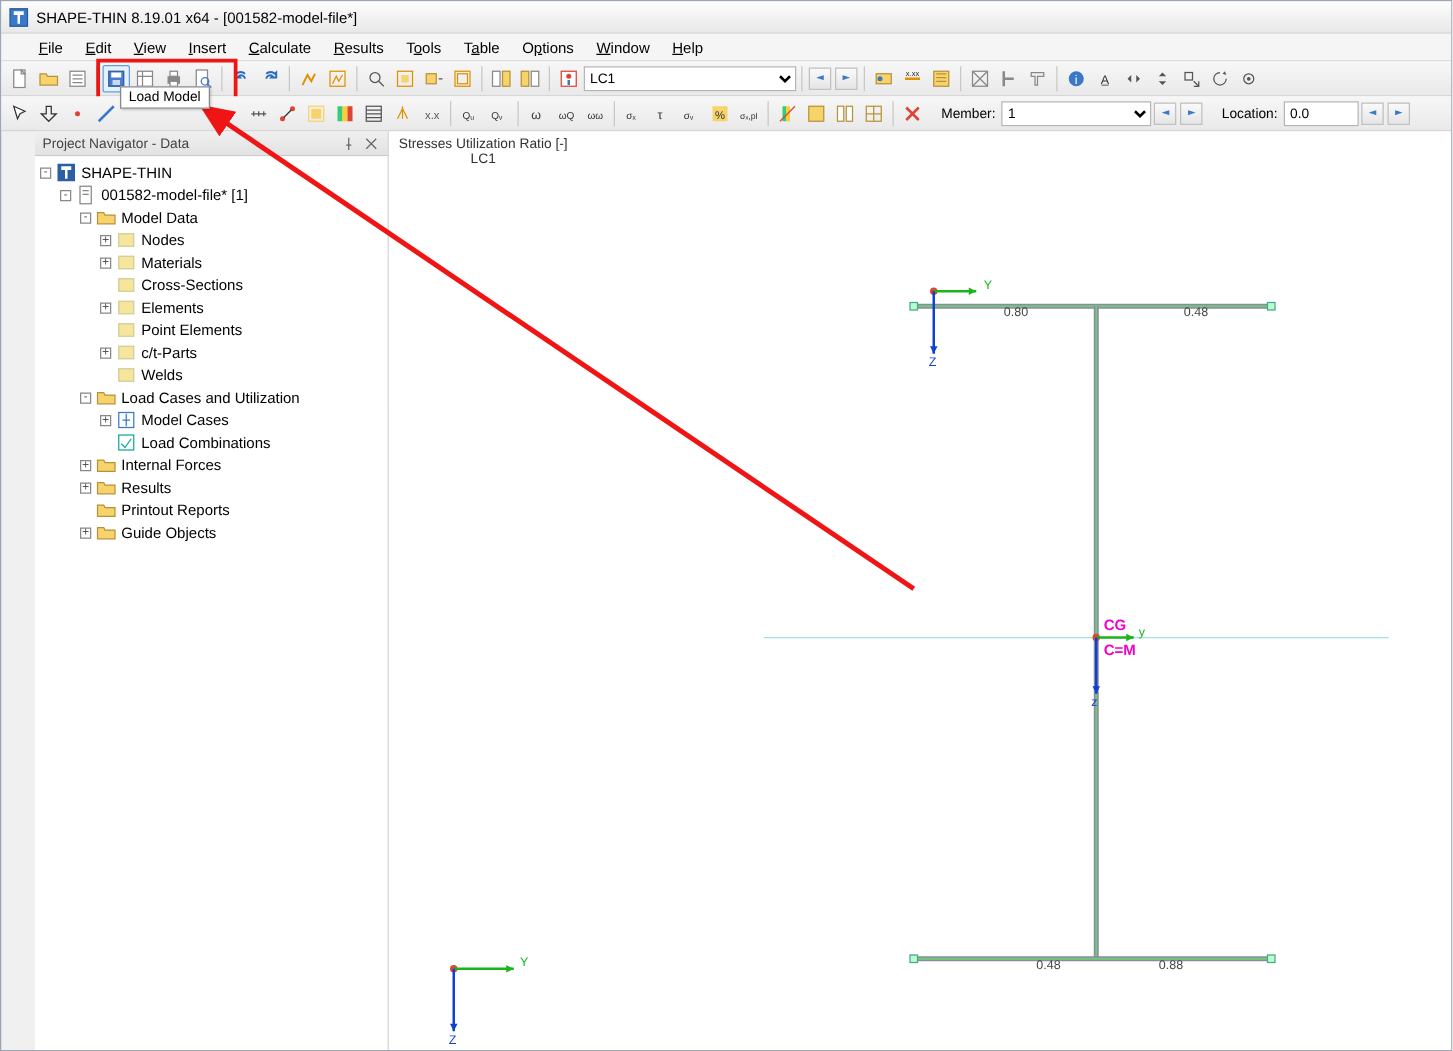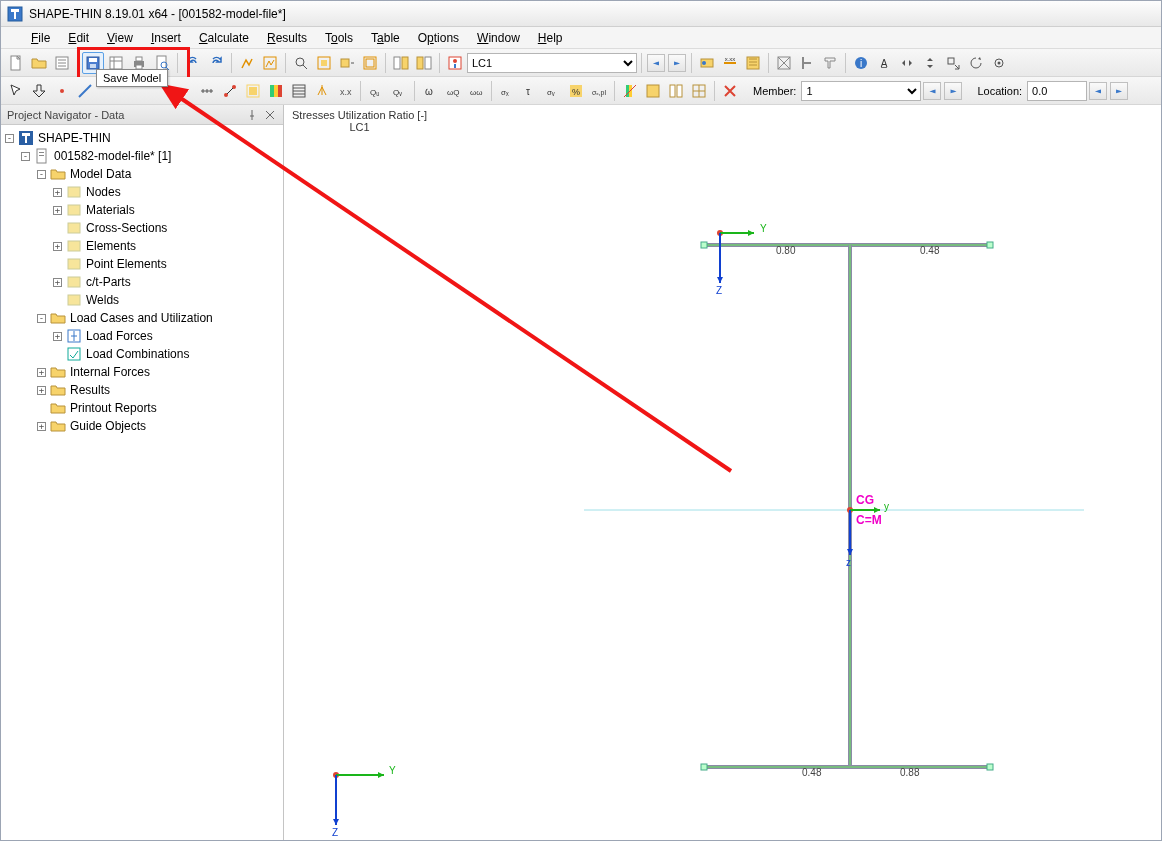--- a/index.html
+++ b/index.html
@@ -18,21 +18,21 @@
   .tbtn { width:22px; height:22px; display:flex; align-items:center; justify-content:center; border:1px solid transparent; border-radius:2px; cursor:pointer; }
   .tbtn svg { width:16px; height:16px; }
   .tsep { width:1px; height:20px; background:#c8c8c8; margin:0 3px; }
   .tfield { height:20px; border:1px solid #b5b5b5; background:#fff; font-size:11px; padding:0 4px; display:flex; align-items:center; }
   .tselect { height:20px; border:1px solid #b5b5b5; background:#fff; font-size:11px; }
   
   .red-rect { position:absolute; border:3px solid #f01515; pointer-events:none; }
   
   .tooltip { position:absolute; background:#fff; border:1px solid #888; padding:2px 6px; font-size:11px; z-index:100; box-shadow:1px 1px 2px rgba(0,0,0,0.2); }
   
-  .body { flex:1; display:flex; overflow:hidden; }
+  .body { flex:1; display:flex; overflow:hidden;margin-left:27px; }
   
   .navigator { width:283px; background:linear-gradient(#fafafa,#f0f0f0); border-right:1px solid #c4c4c4; display:flex; flex-direction:column; }
   .nav-header { height:20px; background:linear-gradient(#f0f0f0,#e2e2e2); border-bottom:1px solid #cacaca; display:flex; align-items:center; padding:0 6px; font-size:11px; color:#444; }
   .nav-header .spacer { flex:1; }
   .nav-header .btn { width:14px; height:14px; margin-left:4px; display:flex; align-items:center; justify-content:center; cursor:pointer; }
   .tree { flex:1; background:#fff; padding:4px 2px; overflow:auto; font-size:12px; }
   .tree-item { display:flex; align-items:center; height:18px; white-space:nowrap; }
   .tree-item .exp { width:9px; height:9px; border:1px solid #888; display:flex; align-items:center; justify-content:center; font-size:9px; line-height:6px; margin-right:4px; background:#fff; cursor:pointer; font-family:monospace; color:#555; }
   .tree-item .exp.none { border:none; background:transparent; }
   .tree-item .ico { width:16px; height:16px; margin-right:4px; display:flex; align-items:center; justify-content:center; }
@@ -274,21 +274,21 @@
       </div>
     <div class="tbtn">
         <svg viewBox="0 0 16 16">
           <circle cx="8" cy="8" r="4" fill="none" stroke="#555"></circle>
           <circle cx="8" cy="8" r="1.5" fill="#555"></circle>
         </svg>
       </div>
 
     <div class="red-rect" style="left:76px; top:-2px; width:113px; height:52px;"></div>
 
-    <div class="tooltip" style="left:95px; top:20px;">Save Model</div>
+    <div class="tooltip" style="left:95px; top:20px;">Load Model</div>
   </div>
 
   <div class="toolbar">
     <div class="tbtn">
         <svg viewBox="0 0 16 16">
           <path d="M3 2l3 10 2-4 4-2z" fill="#fff" stroke="#333"></path>
         </svg>
       </div>
     <div class="tbtn">
         <svg viewBox="0 0 16 16">
@@ -568,21 +568,21 @@
             <span>Load Cases and Utilization</span>
           </div>
           <div class="tree-item depth3">
             <span class="exp">+</span>
             <span class="ico">
               <svg width="16" height="16">
                 <rect x="2" y="2" width="12" height="12" fill="#fff" stroke="#3a78c9"></rect>
                 <path d="M8 3v10M5 8h6" stroke="#3a78c9"></path>
               </svg>
             </span>
-            <span>Load Forces</span>
+            <span>Model Cases</span>
           </div>
           <div class="tree-item depth3">
             <span class="exp none"></span>
             <span class="ico">
               <svg width="16" height="16">
                 <rect x="2" y="2" width="12" height="12" fill="#fff" stroke="#1a9"></rect>
                 <path d="M4 9l3 3 5-7" fill="none" stroke="#1a9"></path>
               </svg>
             </span>
             <span>Load Combinations</span>

